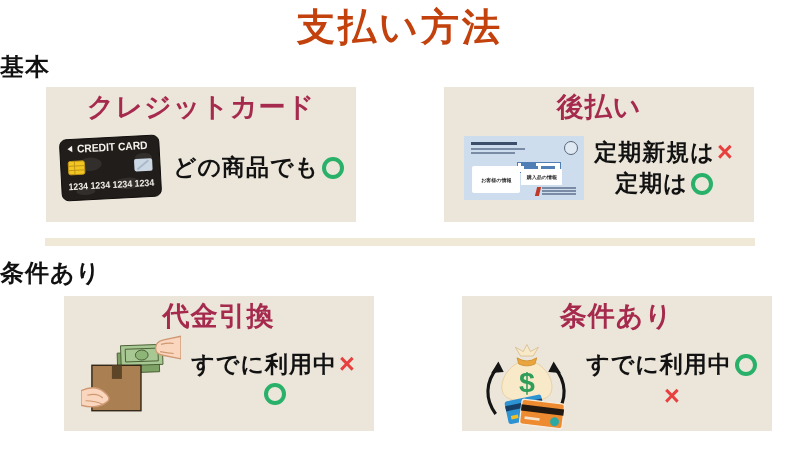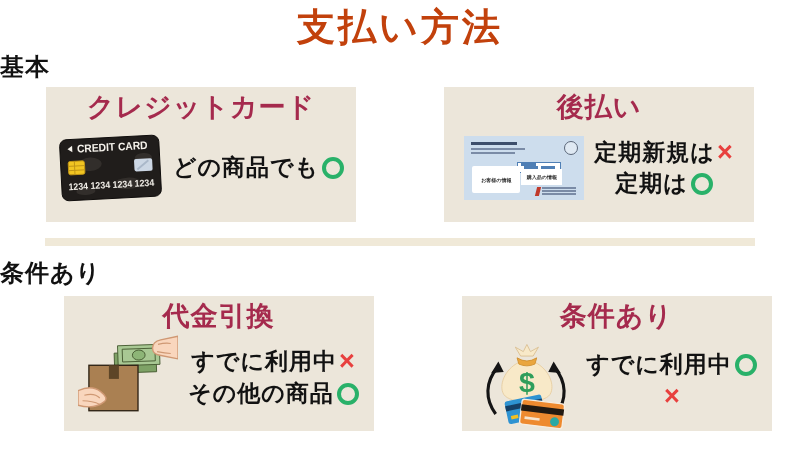--- a/index.html
+++ b/index.html
@@ -175,21 +175,20 @@
         <rect x="34" y="36" width="11" height="15" fill="#5d4527"></rect>
         <path d="M0,64 q15,-7 25,1 q9,7 4,11 q-11,9 -29,4 Z" fill="#f9d6bd" stroke="#cf9873" stroke-width="1.5"></path>
         <path d="M7,69 q11,-3 17,3 M5,75 q11,0 19,4" stroke="#cf9873" stroke-width="1.2" fill="none"></path>
       </svg>
       <div class="lines">
         <div class="line">
           <span>すでに利用中</span>
             <span class="batsu">×</span>
         </div>
         <div class="line">
-          <span>その他の商品</span>
             <span class="maru"></span>
         </div>
       </div>
     </div>
   </div>
 
   <div class="card">
     <div class="card-title">条件あり</div>
     <div class="card-content">
       <svg width="100" height="98" viewBox="0 0 112 110">

